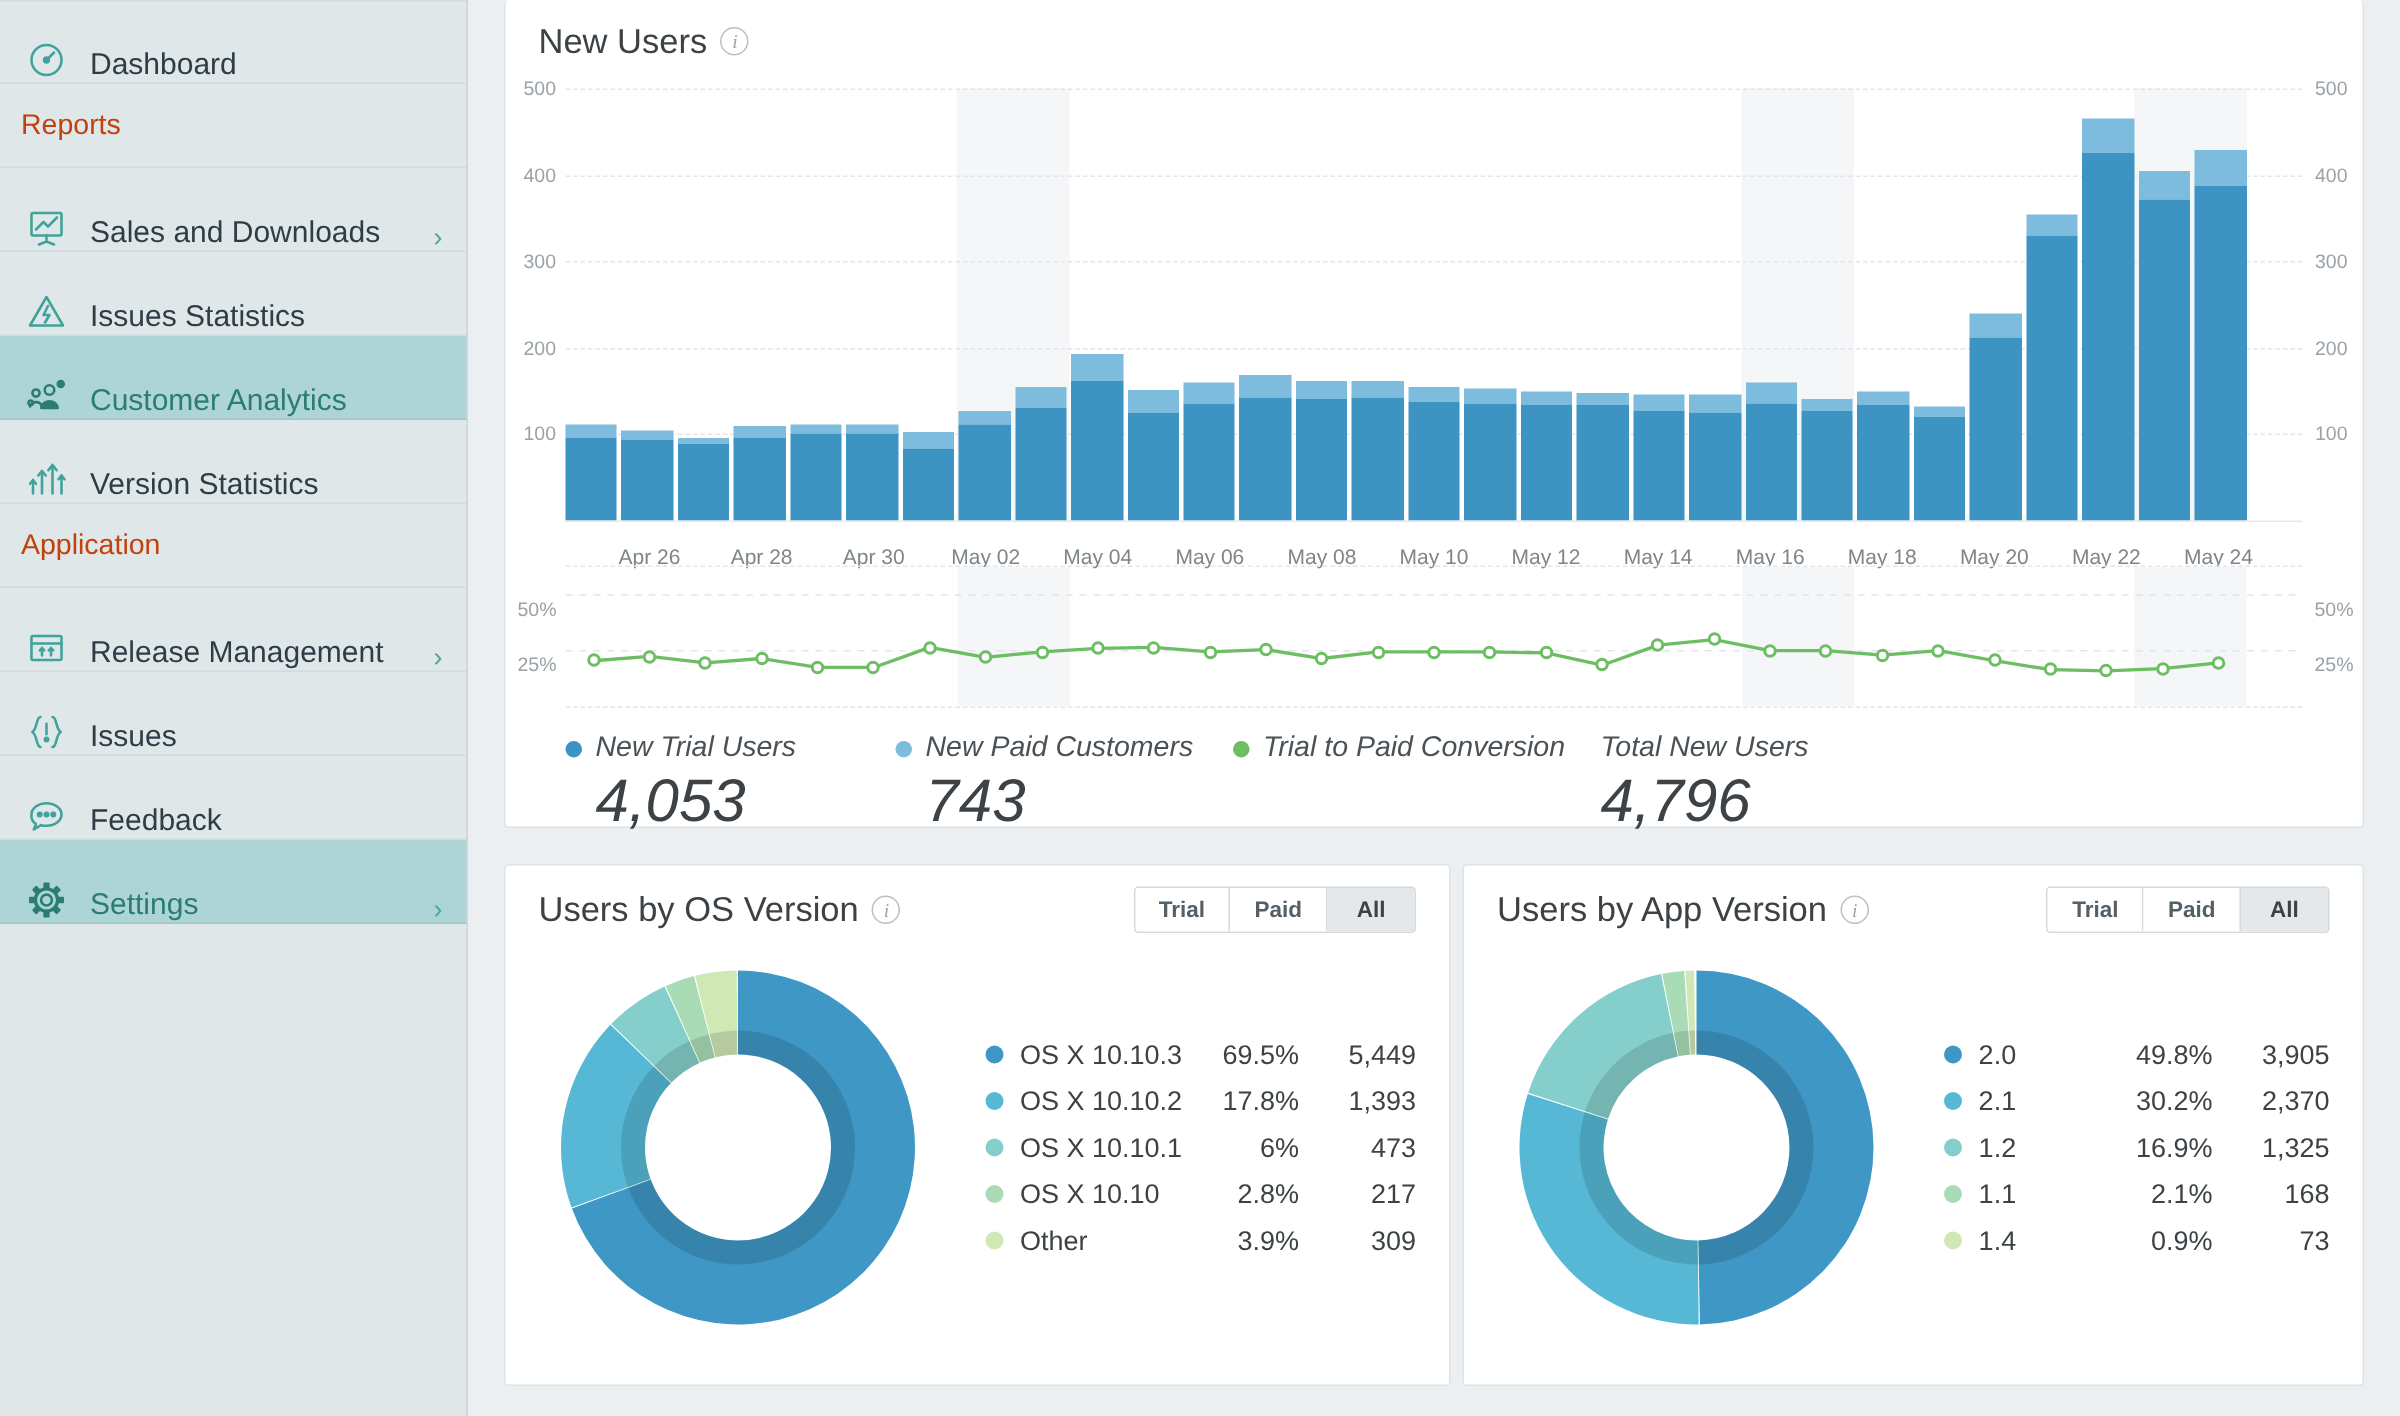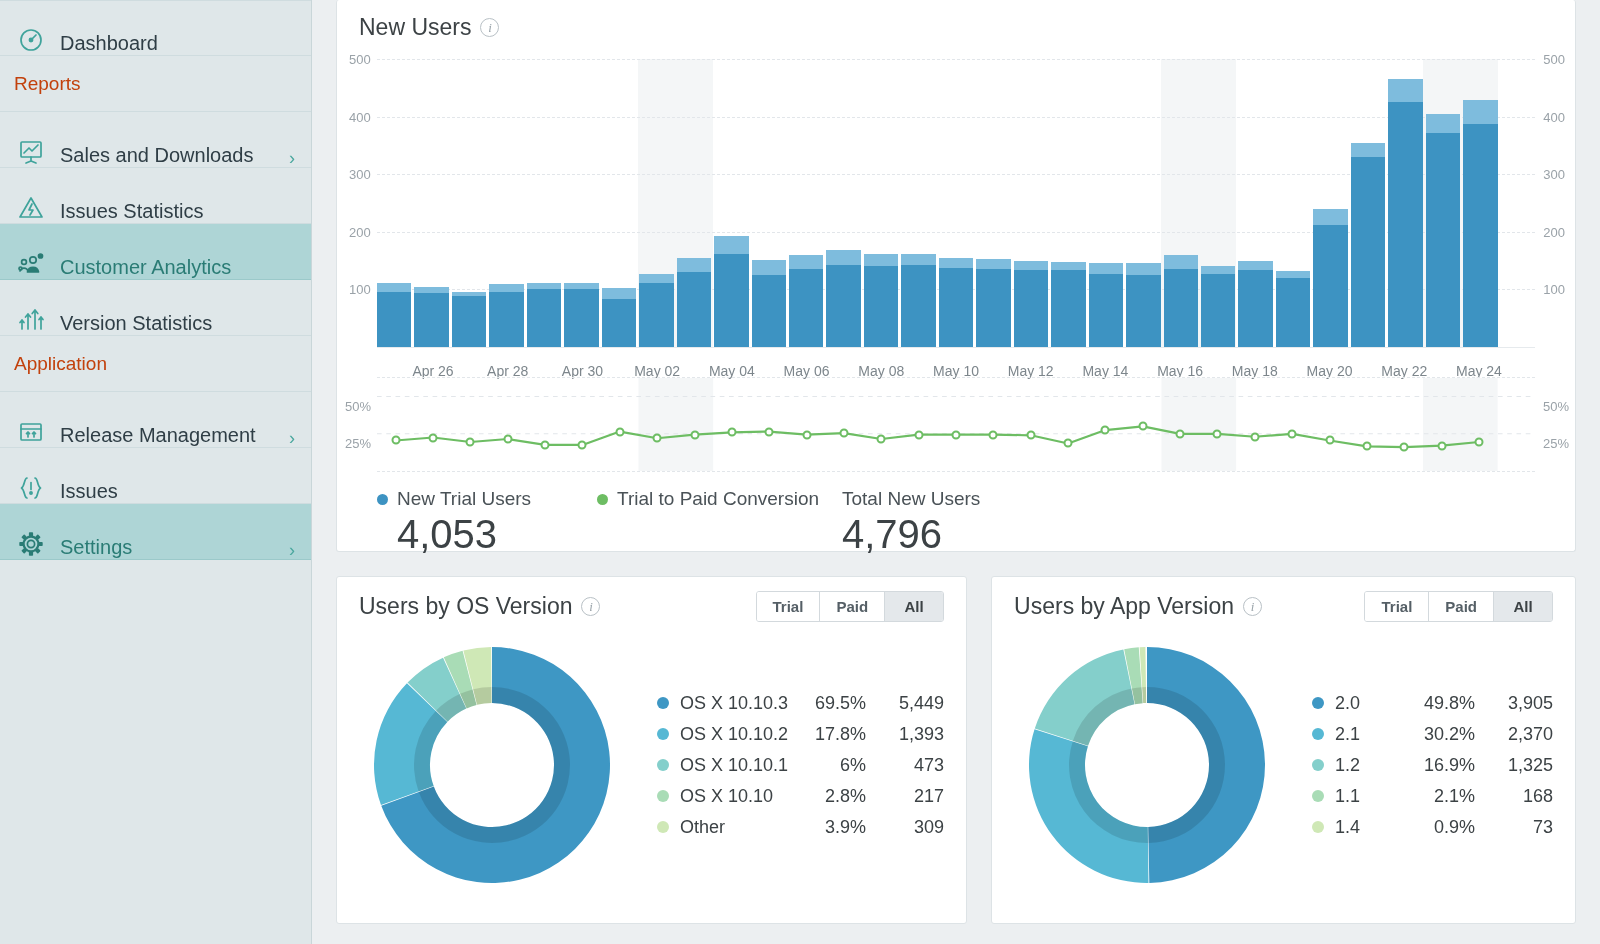--- a/index.html
+++ b/index.html
@@ -131,30 +131,30 @@
   }
   .line-area {
     position: relative; height: 95px; margin: 0 40px;
     border-top: 1px dashed #e2e6ea;
     border-bottom: 1px dashed #e2e6ea;
   }
   .line-area svg { position: absolute; inset: 0; width: 100%; height: 100%; }
 
   
   .stats-row { display: flex; padding: 16px 40px 0 40px; }
-  .stat { padding-right: 18px; }
+  .stat { padding-right: 18px; font-style: italic; }
   .stat-label {
     font-size: 19px; color: #4a5257; display: flex; align-items: center; gap: 9px;
     white-space: nowrap;
   }
   .dot { width: 11px; height: 11px; border-radius: 50%; display: inline-block; }
   .stat-value { font-size: 40px; color: #3c4245; font-weight: 300; margin-top: 2px; }
 
   
-  .bottom-row { display: flex; gap: 24px; margin-top: 24px; }
+  .bottom-row { display: flex; gap: 8px; margin-top: 24px; }
   .donut-card { flex: 1 1 0; height: 348px; position: relative; }
   .donut-body { display: flex; align-items: center; padding: 8px 22px 0 22px; height: 270px; }
   .donut-holder { width: 250px; height: 250px; flex: 0 0 250px; margin-left: 8px; }
   .legend { flex: 1 1 auto; padding-left: 40px; }
   .legend-row {
     display: flex; align-items: center;
     font-size: 18px; color: #3c4245;
     height: 31px;
   }
   .legend-dot { width: 12px; height: 12px; border-radius: 50%; flex: 0 0 12px; margin-right: 11px; }
@@ -243,20 +243,31 @@
       <div class="nav-item">
         <span class="nav-ico">
           <svg viewBox="0 0 32 30" width="32" height="30">
             <path fill="none" stroke="currentColor" stroke-width="1.7" stroke-linecap="round" stroke-linejoin="round" d="M12 5 C9 5 10 13 6.5 15 C10 17 9 25 12 25"></path>
             <path fill="none" stroke="currentColor" stroke-width="1.7" stroke-linecap="round" stroke-linejoin="round" d="M20 5 C23 5 22 13 25.5 15 C22 17 23 25 20 25"></path>
             <path fill="none" stroke="currentColor" stroke-width="1.7" stroke-linecap="round" stroke-linejoin="round" d="M16 9.5 L16 16.5"></path>
             <circle fill="currentColor" stroke="currentColor" stroke-width="1.7" stroke-linecap="round" stroke-linejoin="round" cx="16" cy="20" r="1.1"></circle>
           </svg>
         </span>
         <span class="nav-label">Issues</span>
+      </div>
+      <div class="nav-item">
+        <span class="nav-ico">
+          <svg viewBox="0 0 32 30" width="32" height="30">
+            <path fill="none" stroke="currentColor" stroke-width="1.7" stroke-linecap="round" stroke-linejoin="round" d="M6 14 a10 7.5 0 0 1 20 0 a10 7.5 0 0 1 -10 7.5 a16 16 0 0 1 -3.6 -0.4 L7.5 24 L9 20.4 A8.6 7 0 0 1 6 14 Z"></path>
+            <circle fill="currentColor" stroke="currentColor" stroke-width="1.7" stroke-linecap="round" stroke-linejoin="round" cx="11.5" cy="14" r="1.15"></circle>
+            <circle fill="currentColor" stroke="currentColor" stroke-width="1.7" stroke-linecap="round" stroke-linejoin="round" cx="16" cy="14" r="1.15"></circle>
+            <circle fill="currentColor" stroke="currentColor" stroke-width="1.7" stroke-linecap="round" stroke-linejoin="round" cx="20.5" cy="14" r="1.15"></circle>
+          </svg>
+        </span>
+        <span class="nav-label">Feedback</span>
       </div>
       <div class="nav-item active">
         <span class="nav-ico">
           <svg viewBox="0 0 32 30" width="32" height="30">
             <g>
               <rect x="23.5" y="12.9" width="4.2" height="4.2" rx="0.8" fill="currentColor" transform="rotate(0 25.6 15)"></rect>
               <rect x="20.688225099390856" y="19.688225099390856" width="4.2" height="4.2" rx="0.8" fill="currentColor" transform="rotate(45 22.788225099390857 21.788225099390857)"></rect>
               <rect x="13.9" y="22.5" width="4.2" height="4.2" rx="0.8" fill="currentColor" transform="rotate(90 16 24.6)"></rect>
               <rect x="7.111774900609145" y="19.688225099390856" width="4.2" height="4.2" rx="0.8" fill="currentColor" transform="rotate(135 9.211774900609145 21.788225099390857)"></rect>
               <rect x="4.300000000000001" y="12.900000000000002" width="4.2" height="4.2" rx="0.8" fill="currentColor" transform="rotate(180 6.4 15.000000000000002)"></rect>
@@ -491,20 +502,27 @@
       </div>
 
       <div class="stats-row" id="stats-row">
           <div class="stat" style="width: 220px;">
             <div class="stat-label">
               <span class="dot" style="background: rgb(61, 147, 194);"></span>
               <span>New Trial Users</span>
             </div>
             <div class="stat-value" style="padding-left: 20px;">4,053</div>
           </div>
+          <div class="stat" style="width: 225px;">
+            <div class="stat-label">
+              <span class="dot" style="background: rgb(126, 188, 221);"></span>
+              <span>New Paid Customers</span>
+            </div>
+            <div class="stat-value" style="padding-left: 20px;">743</div>
+          </div>
           <div class="stat" style="width: 245px;">
             <div class="stat-label">
               <span class="dot" style="background: rgb(109, 189, 99);"></span>
               <span>Trial to Paid Conversion</span>
             </div>
           </div>
           <div class="stat" style="width: 260px;">
             <div class="stat-label">
               <span>Total New Users</span>
             </div>

